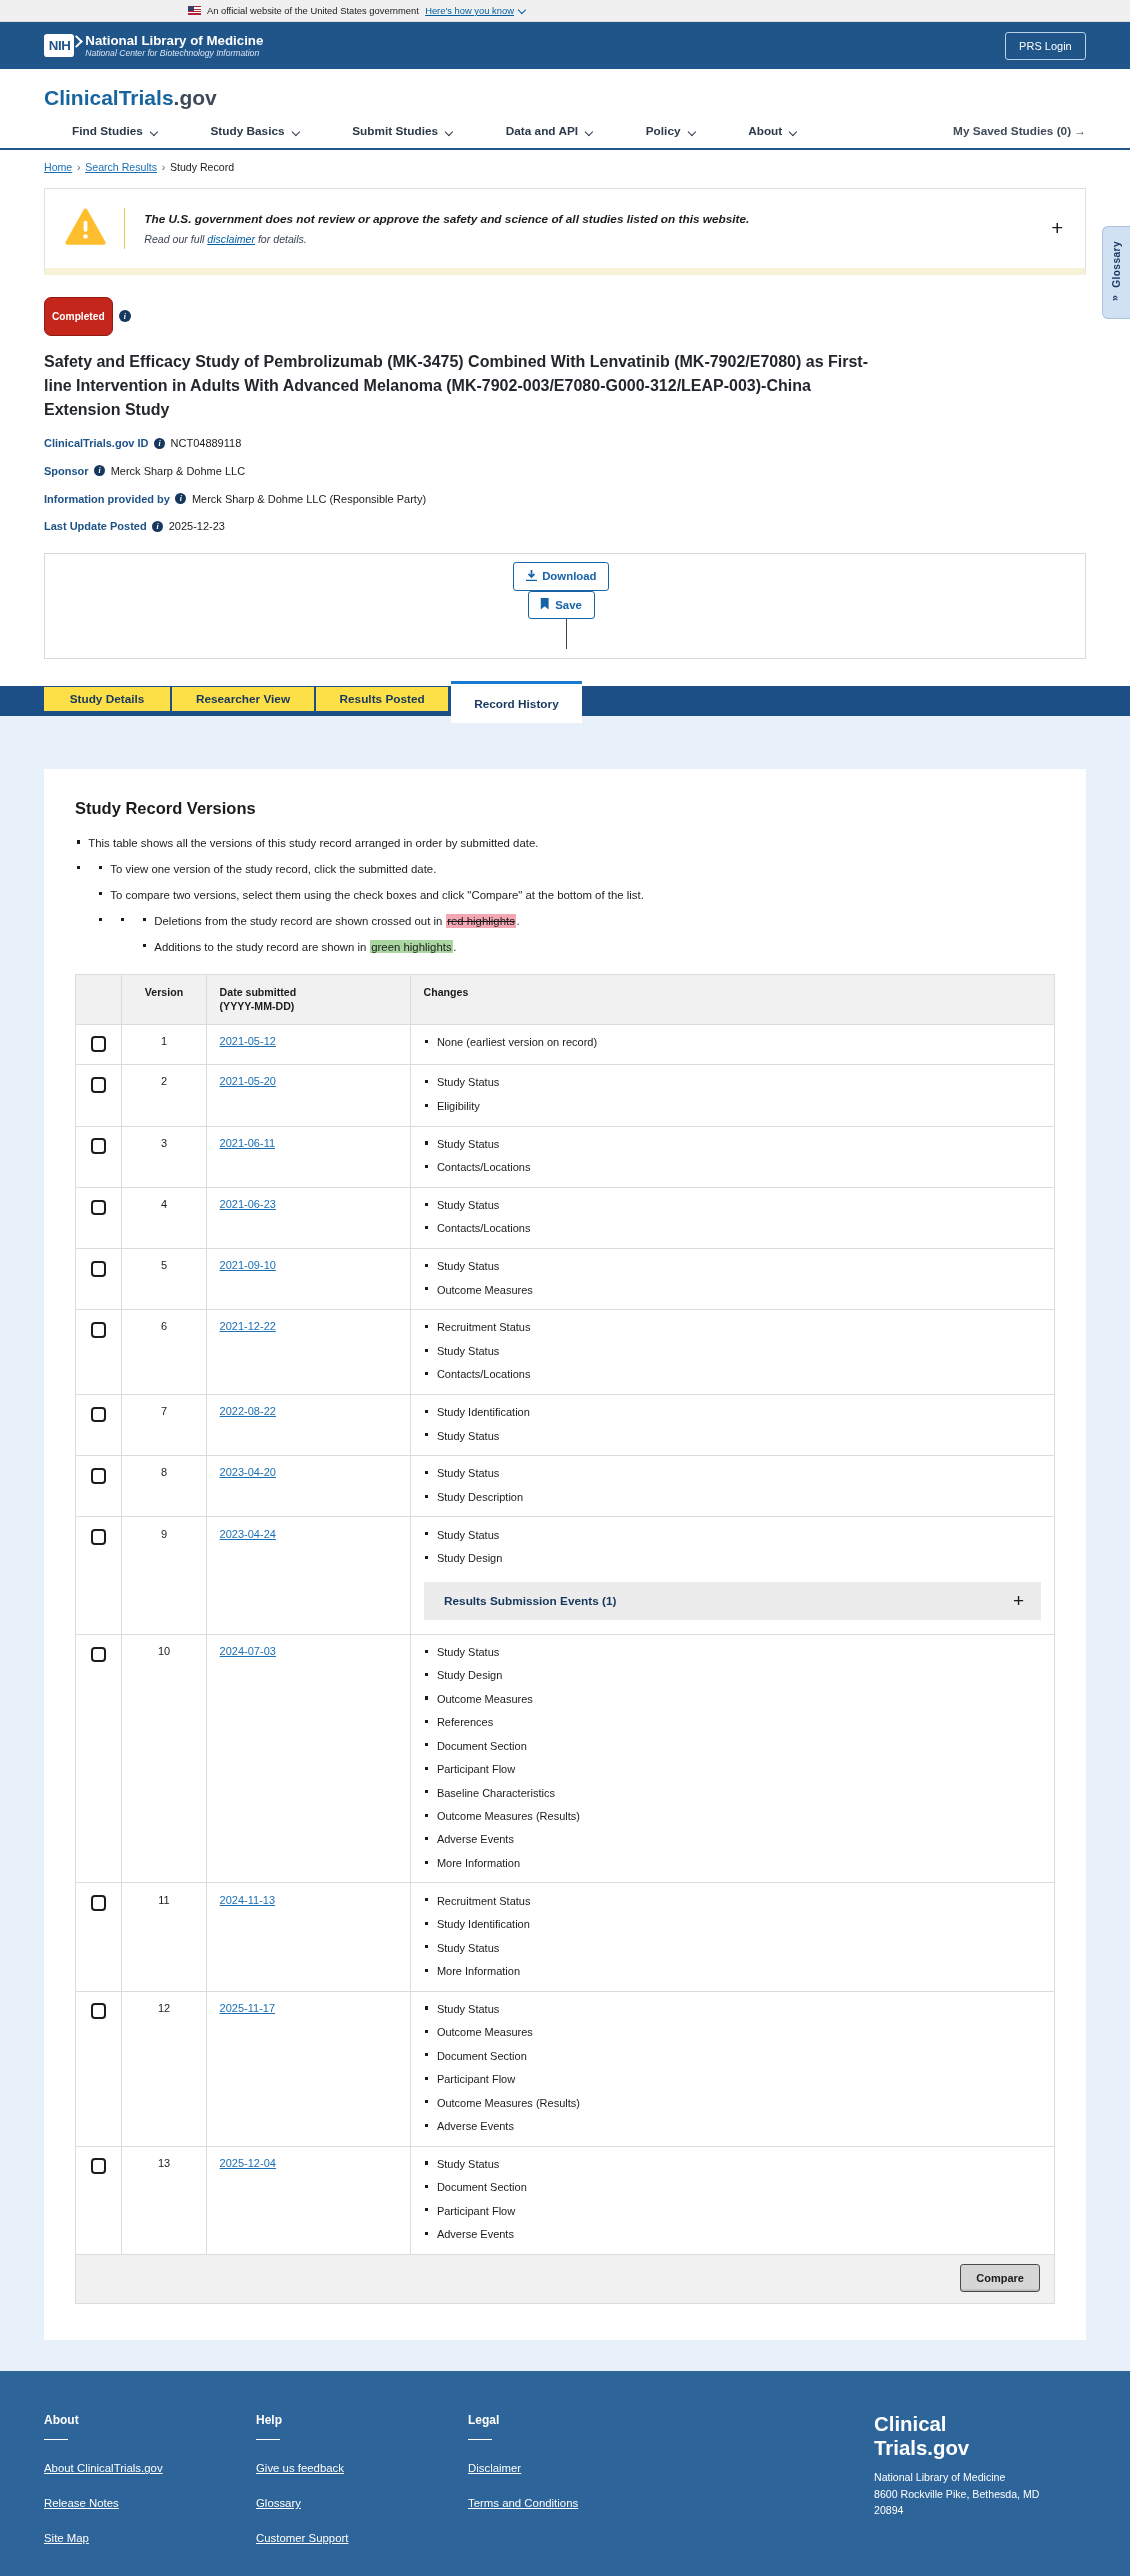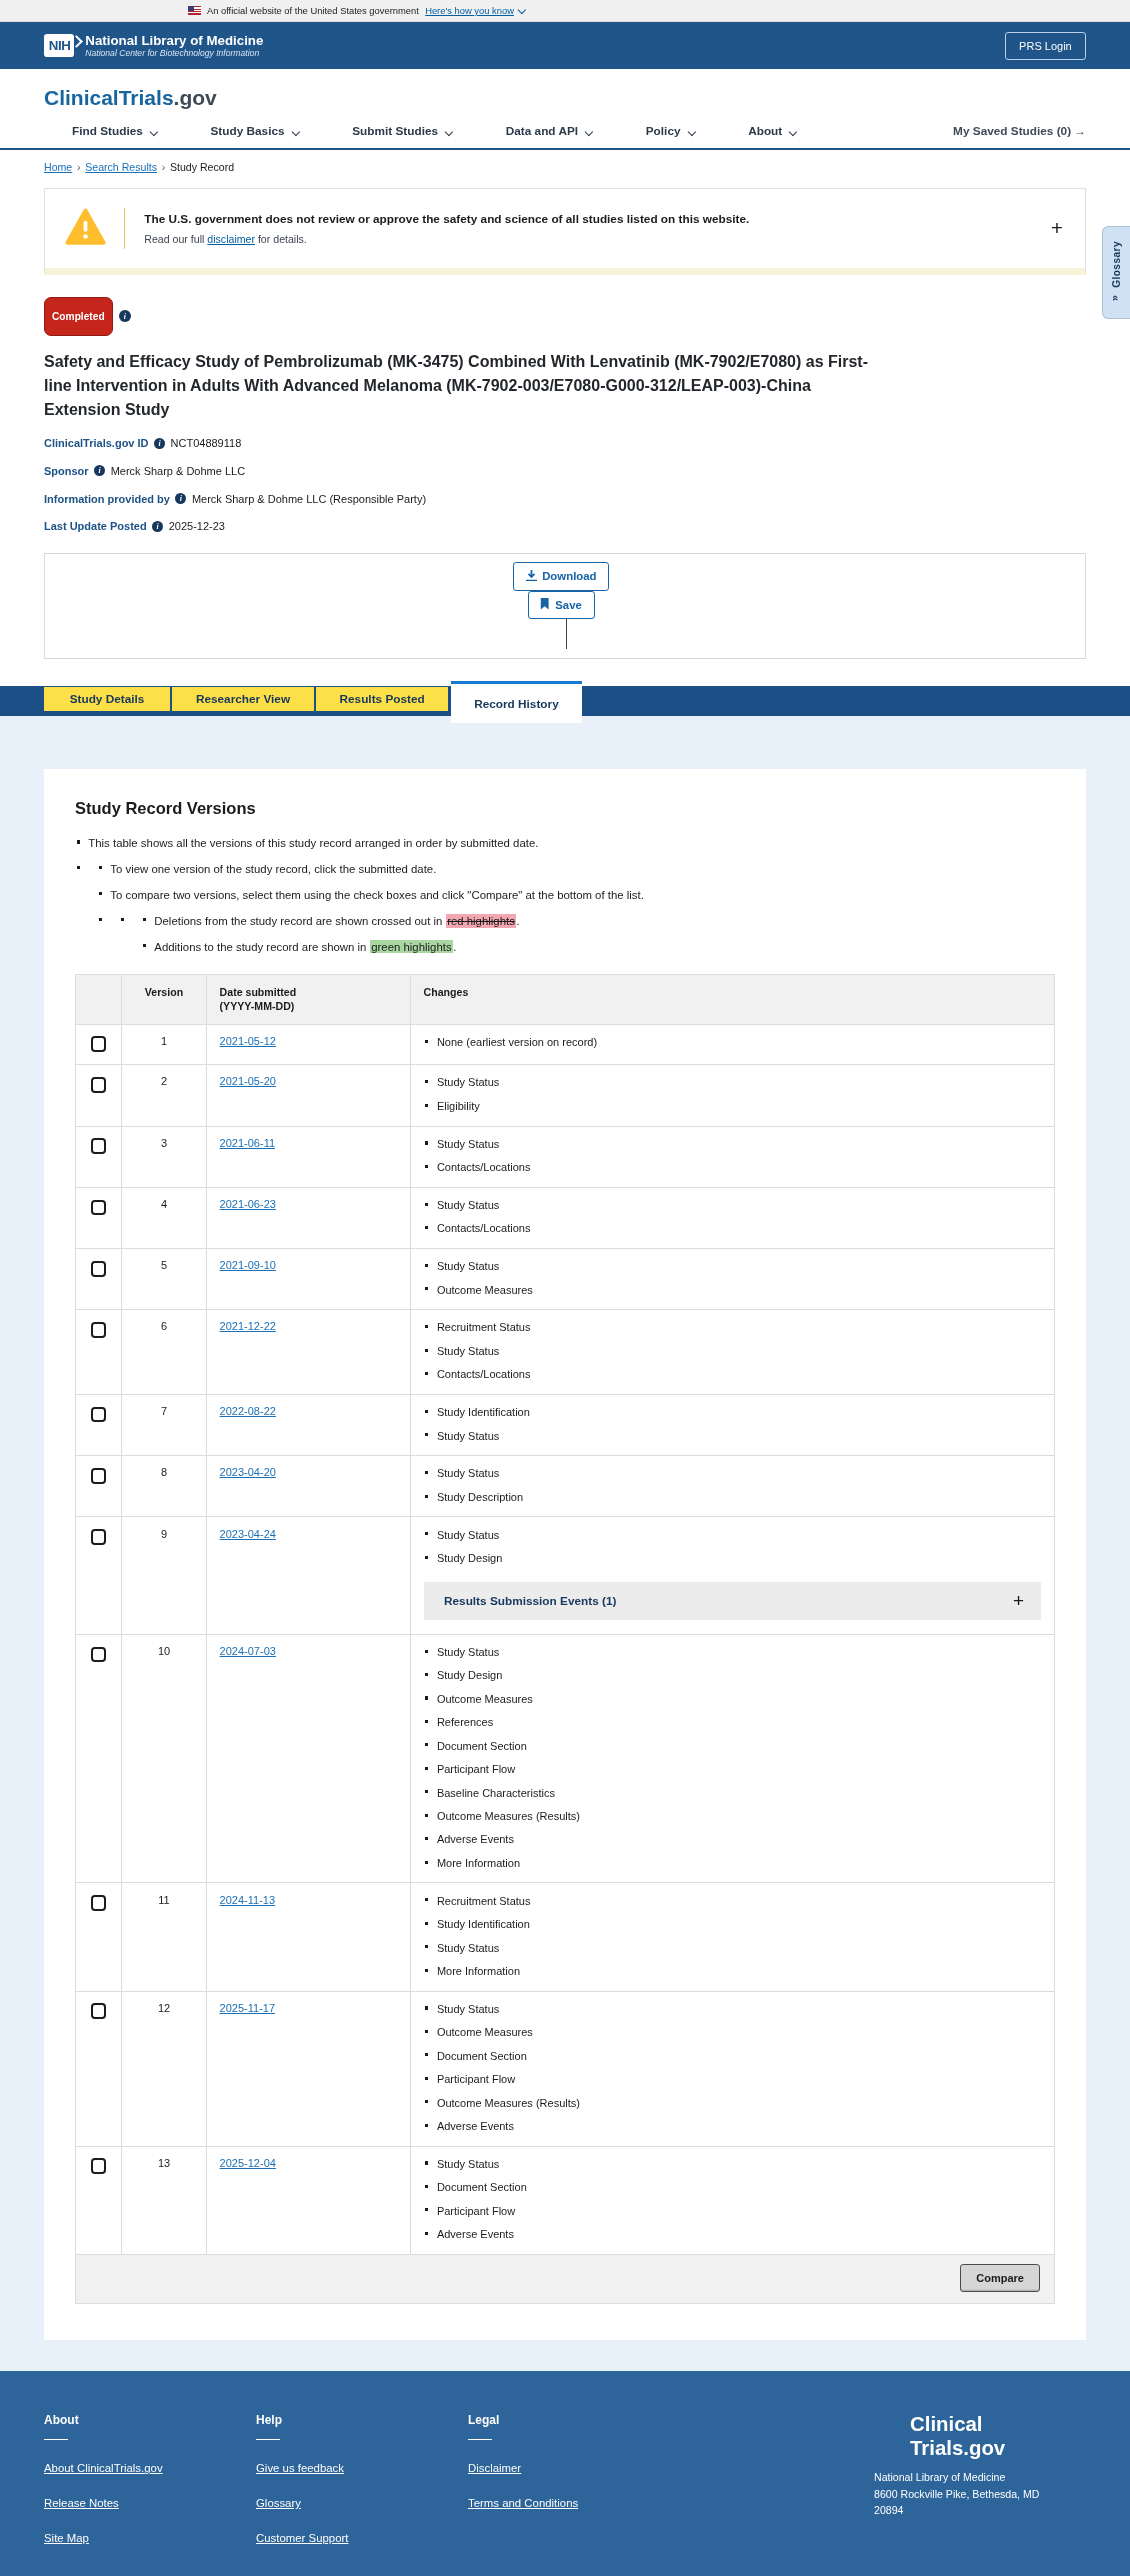--- a/index.html
+++ b/index.html
@@ -39,21 +39,21 @@
   .crumbs a { color:#1a6fb5; }
   .crumbs .sep { margin:0 4.7px; color:#5b616b; }
   .crumbs .cur { color:#1b1b1b; }
 
   
   .glossary-tab { position:absolute; right:0; top:157px; width:28px; height:93px; background:#cfe1f2; border:0.8px solid #a9c3dd; border-right:none; border-radius:6.3px 0 0 6.3px; display:flex; flex-direction:column; align-items:center; justify-content:center; cursor:pointer; z-index:5; }
   .glossary-tab .vtext { writing-mode:vertical-rl; transform:rotate(180deg); font-size:10.2px; font-weight:bold; color:#16375e; letter-spacing:0.4px; }
   .glossary-tab .chev { color:#16375e; font-size:11px; font-weight:bold; margin-top:4.7px; transform:rotate(90deg); }
 
   
-  .warn-wrap { padding:4.7px 44px 0; }
+  .warn-wrap { padding:4.7px 44px 0;font-style:italic; }
   .warn { background:#fff; border:0.8px solid #e0e0e0; border-bottom:7.8px solid #f8f2d9; display:flex; align-items:center; padding:19px 20.4px; position:relative; }
   .warn-icon { flex:none; margin-right:17.3px; }
   .warn-rule { width:1.6px; align-self:stretch; background:#e9c958; margin-right:19px; }
   .warn-title { font-size:11.8px; font-weight:bold; margin-bottom:7px; }
   .warn-body { font-size:10.6px; color:#3d4551; }
   .warn-body a { color:#005ea2; }
   .warn-plus { position:absolute; right:22px; top:50%; transform:translateY(-50%); font-size:20.4px; font-weight:300; color:#1b1b1b; cursor:pointer; line-height:1; }
 
   
   .study-head { padding:22px 44px 0; }
@@ -112,21 +112,21 @@
   .compare-btn { background:#d6d6d6; border:1.6px solid #4a4a4a; border-radius:3.1px; color:#1b1b1b; font-weight:bold; font-size:11px; padding:7px 15px; cursor:pointer; font-family:inherit; box-shadow:inset 0 -1.6px 0 rgba(0,0,0,.15); }
 
   
   .footer-mid { background:#2d6499; color:#fff; padding:42px 44px 46px; display:flex; }
   .fcol { width:212px; }
   .fcol.legal { width:267px; }
   .fcol h3 { font-size:12px; font-weight:bold; }
   .fcol .rule { width:23.5px; height:1.6px; background:#fff; margin:11.8px 0 22px; }
   .fcol a { display:block; color:#fff; font-size:11.4px; text-decoration:underline; margin-bottom:23px; }
   .fright { margin-left:auto; width:212px; }
-  .fright .biglogo { font-size:20.4px; font-weight:bold; line-height:1.15;margin-left:36px; }
+  .fright .biglogo { font-size:20.4px; font-weight:bold; line-height:1.15; }
   .fright .addr { margin-top:9.4px; font-size:10.6px; line-height:1.55; }
 
   
   .footer-dark { background:#162e51; color:#e1e6ec; padding:30px 35px 19px; }
 </style>
 </head>
 <body>
 
 <div class="govbar">
   <span class="flag"></span>

